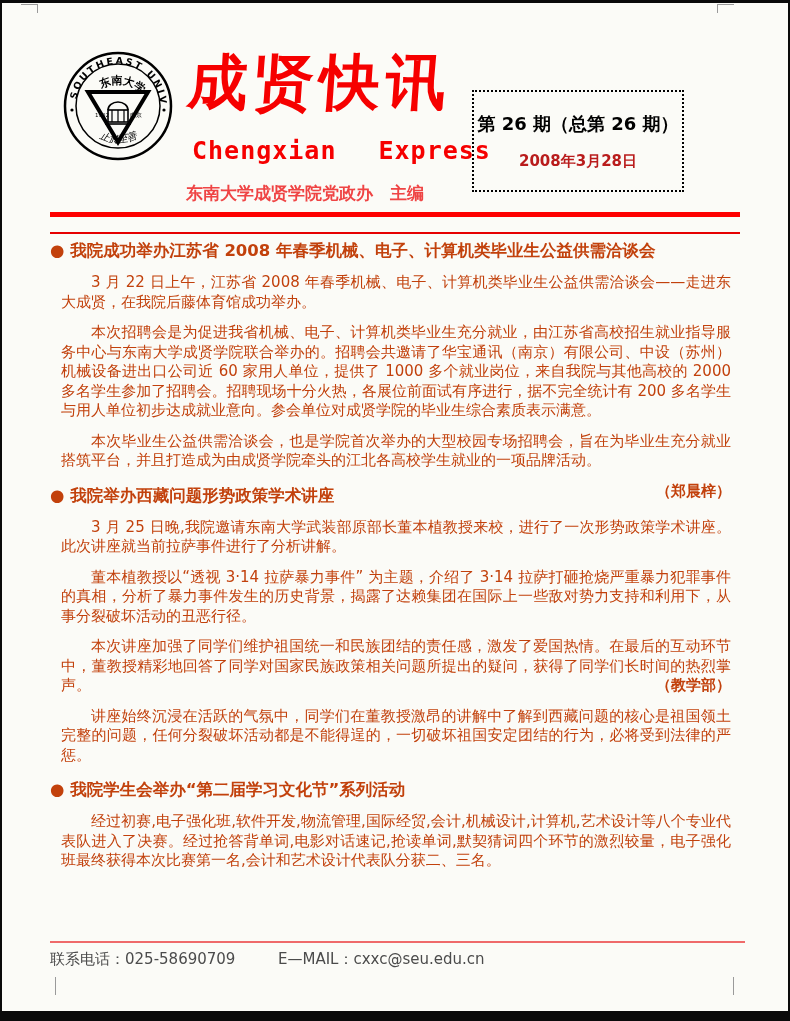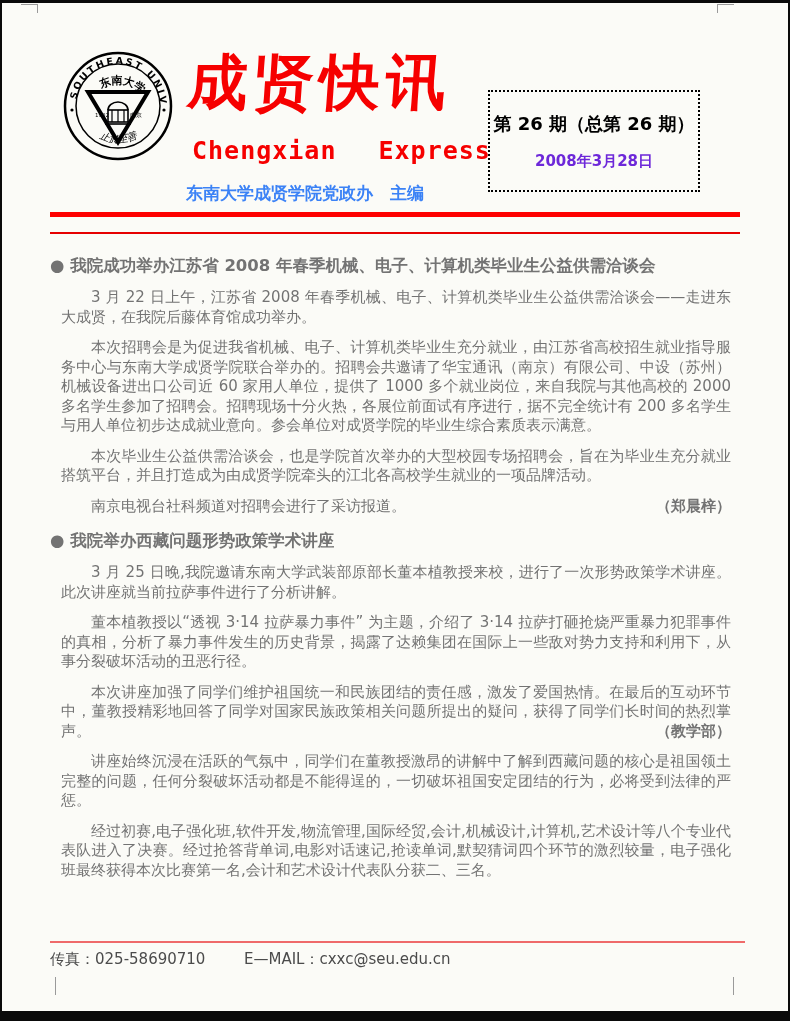--- a/index.html
+++ b/index.html
@@ -37,39 +37,39 @@
     white-space:nowrap;line-height:1.2;
   }
   .title-en{
     position:absolute;left:192px;top:136px;
     color:#f60000;font-size:25px;font-weight:bold;
     font-family:"DejaVu Sans Mono",monospace;
     word-spacing:26px;letter-spacing:1px;white-space:nowrap;text-align:right;
   }
   .editor-line{
     position:absolute;left:186px;top:182px;
-    color:#3b82f6;font-size:17px;font-weight:bold;white-space:nowrap;
+    color:#ef4444;font-size:17px;font-weight:bold;white-space:nowrap;
   }
   .issue-box{
-    position:absolute;left:488px;top:90px;width:212px;height:102px;
+    position:absolute;left:472px;top:90px;width:212px;height:102px;
     border:2px dotted #000;box-sizing:border-box;
     display:flex;flex-direction:column;align-items:center;justify-content:center;
     gap:16px;background:transparent;
   }
   .issue-line{font-size:18px;font-weight:bold;color:#000;white-space:nowrap;}
-  .date-line{font-size:15px;font-weight:bold;color:#6d28d9;white-space:nowrap;}
+  .date-line{font-size:15px;font-weight:bold;color:#b91c1c;white-space:nowrap;}
 
   
   .rule-thick{position:absolute;left:50px;top:212px;width:690px;height:5px;background:#fe0000;}
   .rule-thin{position:absolute;left:50px;top:232px;width:690px;height:2px;background:#e60000;}
 
   
   .content{
-    position:absolute;left:50px;top:255px;width:692px;
-    color:#737373;font-size:15px;line-height:19.5px;text-align:justify;
+    position:absolute;left:50px;top:240px;width:692px;
+    color:#c2410c;font-size:15px;line-height:19.5px;text-align:justify;
   }
   .headline{
     font-size:16.5px;font-weight:bold;line-height:22px;
     margin:14px 0 3px 0;text-align:left;white-space:nowrap;
   }
   .content section:first-child .headline{margin-top:0;}
   .content p{margin:11px;text-indent:2em;}
   .byline{float:right;font-weight:bold;text-indent:0;}
 
   
@@ -136,35 +136,36 @@
 <div class="rule-thick"></div>
 <div class="rule-thin"></div>
 
 <div class="content">
 
   <section>
     <div class="headline">● 我院成功举办江苏省 2008 年春季机械、电子、计算机类毕业生公益供需洽谈会</div>
     <p>3 月 22 日上午，江苏省 2008 年春季机械、电子、计算机类毕业生公益供需洽谈会——走进东大成贤，在我院后藤体育馆成功举办。</p>
     <p>本次招聘会是为促进我省机械、电子、计算机类毕业生充分就业，由江苏省高校招生就业指导服务中心与东南大学成贤学院联合举办的。招聘会共邀请了华宝通讯（南京）有限公司、中设（苏州）机械设备进出口公司近 60 家用人单位，提供了 1000 多个就业岗位，来自我院与其他高校的 2000 多名学生参加了招聘会。招聘现场十分火热，各展位前面试有序进行，据不完全统计有 200 多名学生与用人单位初步达成就业意向。参会单位对成贤学院的毕业生综合素质表示满意。</p>
     <p>本次毕业生公益供需洽谈会，也是学院首次举办的大型校园专场招聘会，旨在为毕业生充分就业搭筑平台，并且打造成为由成贤学院牵头的江北各高校学生就业的一项品牌活动。</p>
-    <p><span>南京电视台社科频道对招聘会进行了采访报道。</span><span class="byline">（郑晨梓）</span></p>
+    <p><span class="byline">（郑晨梓）</span></p>
   </section>
 
   <section>
     <div class="headline">● 我院举办西藏问题形势政策学术讲座</div>
     <p>3 月 25 日晚,我院邀请东南大学武装部原部长董本植教授来校，进行了一次形势政策学术讲座。此次讲座就当前拉萨事件进行了分析讲解。</p>
     <p>董本植教授以“透视 3·14 拉萨暴力事件” 为主题，介绍了 3·14 拉萨打砸抢烧严重暴力犯罪事件的真相，分析了暴力事件发生的历史背景，揭露了达赖集团在国际上一些敌对势力支持和利用下，从事分裂破坏活动的丑恶行径。</p>
     <p><span>本次讲座加强了同学们维护祖国统一和民族团结的责任感，激发了爱国热情。在最后的互动环节中，董教授精彩地回答了同学对国家民族政策相关问题所提出的疑问，获得了同学们长时间的热烈掌声。</span><span class="byline">（教学部）</span></p>
     <p>讲座始终沉浸在活跃的气氛中，同学们在董教授激昂的讲解中了解到西藏问题的核心是祖国领土完整的问题，任何分裂破坏活动都是不能得逞的，一切破坏祖国安定团结的行为，必将受到法律的严惩。</p>
   </section>
 
   <section>
+    <div class="headline">● 我院学生会举办“第二届学习文化节”系列活动</div>
     <p>经过初赛,电子强化班,软件开发,物流管理,国际经贸,会计,机械设计,计算机,艺术设计等八个专业代表队进入了决赛。经过抢答背单词,电影对话速记,抢读单词,默契猜词四个环节的激烈较量，电子强化班最终获得本次比赛第一名,会计和艺术设计代表队分获二、三名。</p>
   </section>
 
 </div>
 
 <div class="footer">
-  <span class="f-item f-fax">传真：025-58690710</span>
+  <span class="f-item f-phone">联系电话：025-58690709</span>
   <span class="f-item f-email">E—MAIL：cxxc@seu.edu.cn</span>
 </div>
 
 <div class="frame"></div>
 
 </body></html>

